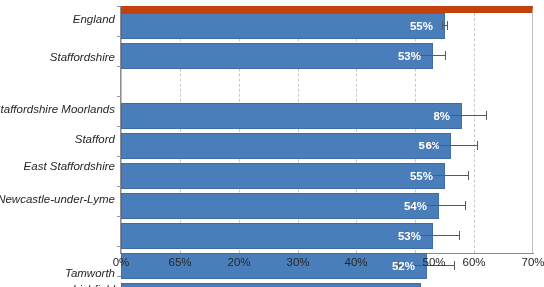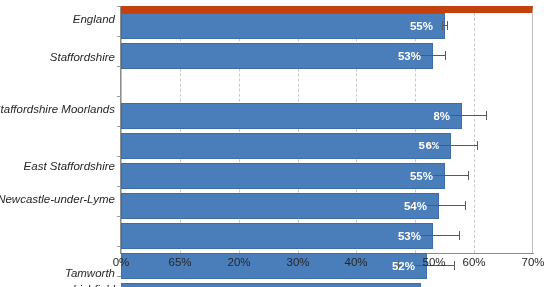--- a/index.html
+++ b/index.html
@@ -148,20 +148,21 @@
 </head>
 <body>
 
 <div id="chart-root">
 
   <div class="cat-labels">
     <div class="cat-label" style="top:6px;">England</div>
     <div class="cat-label" style="top:44px;">Staffordshire</div>
     <div class="cat-label" style="top:66px;"></div>
     <div class="cat-label" style="top:96px;">Staffordshire Moorlands</div>
+    <div class="cat-label" style="top:126px;">Stafford</div>
     <div class="cat-label" style="top:153px;">East Staffordshire</div>
     <div class="cat-label" style="top:186px;">Newcastle-under-Lyme</div>
     <div class="cat-label" style="top:216px;margin-top:44px;">Tamworth</div>
     <div class="cat-label" style="top:276px;">Lichfield</div>
 
   </div>
 
   <div class="axis-line-left"></div>
   <div class="axis-line-bottom"></div>
 

